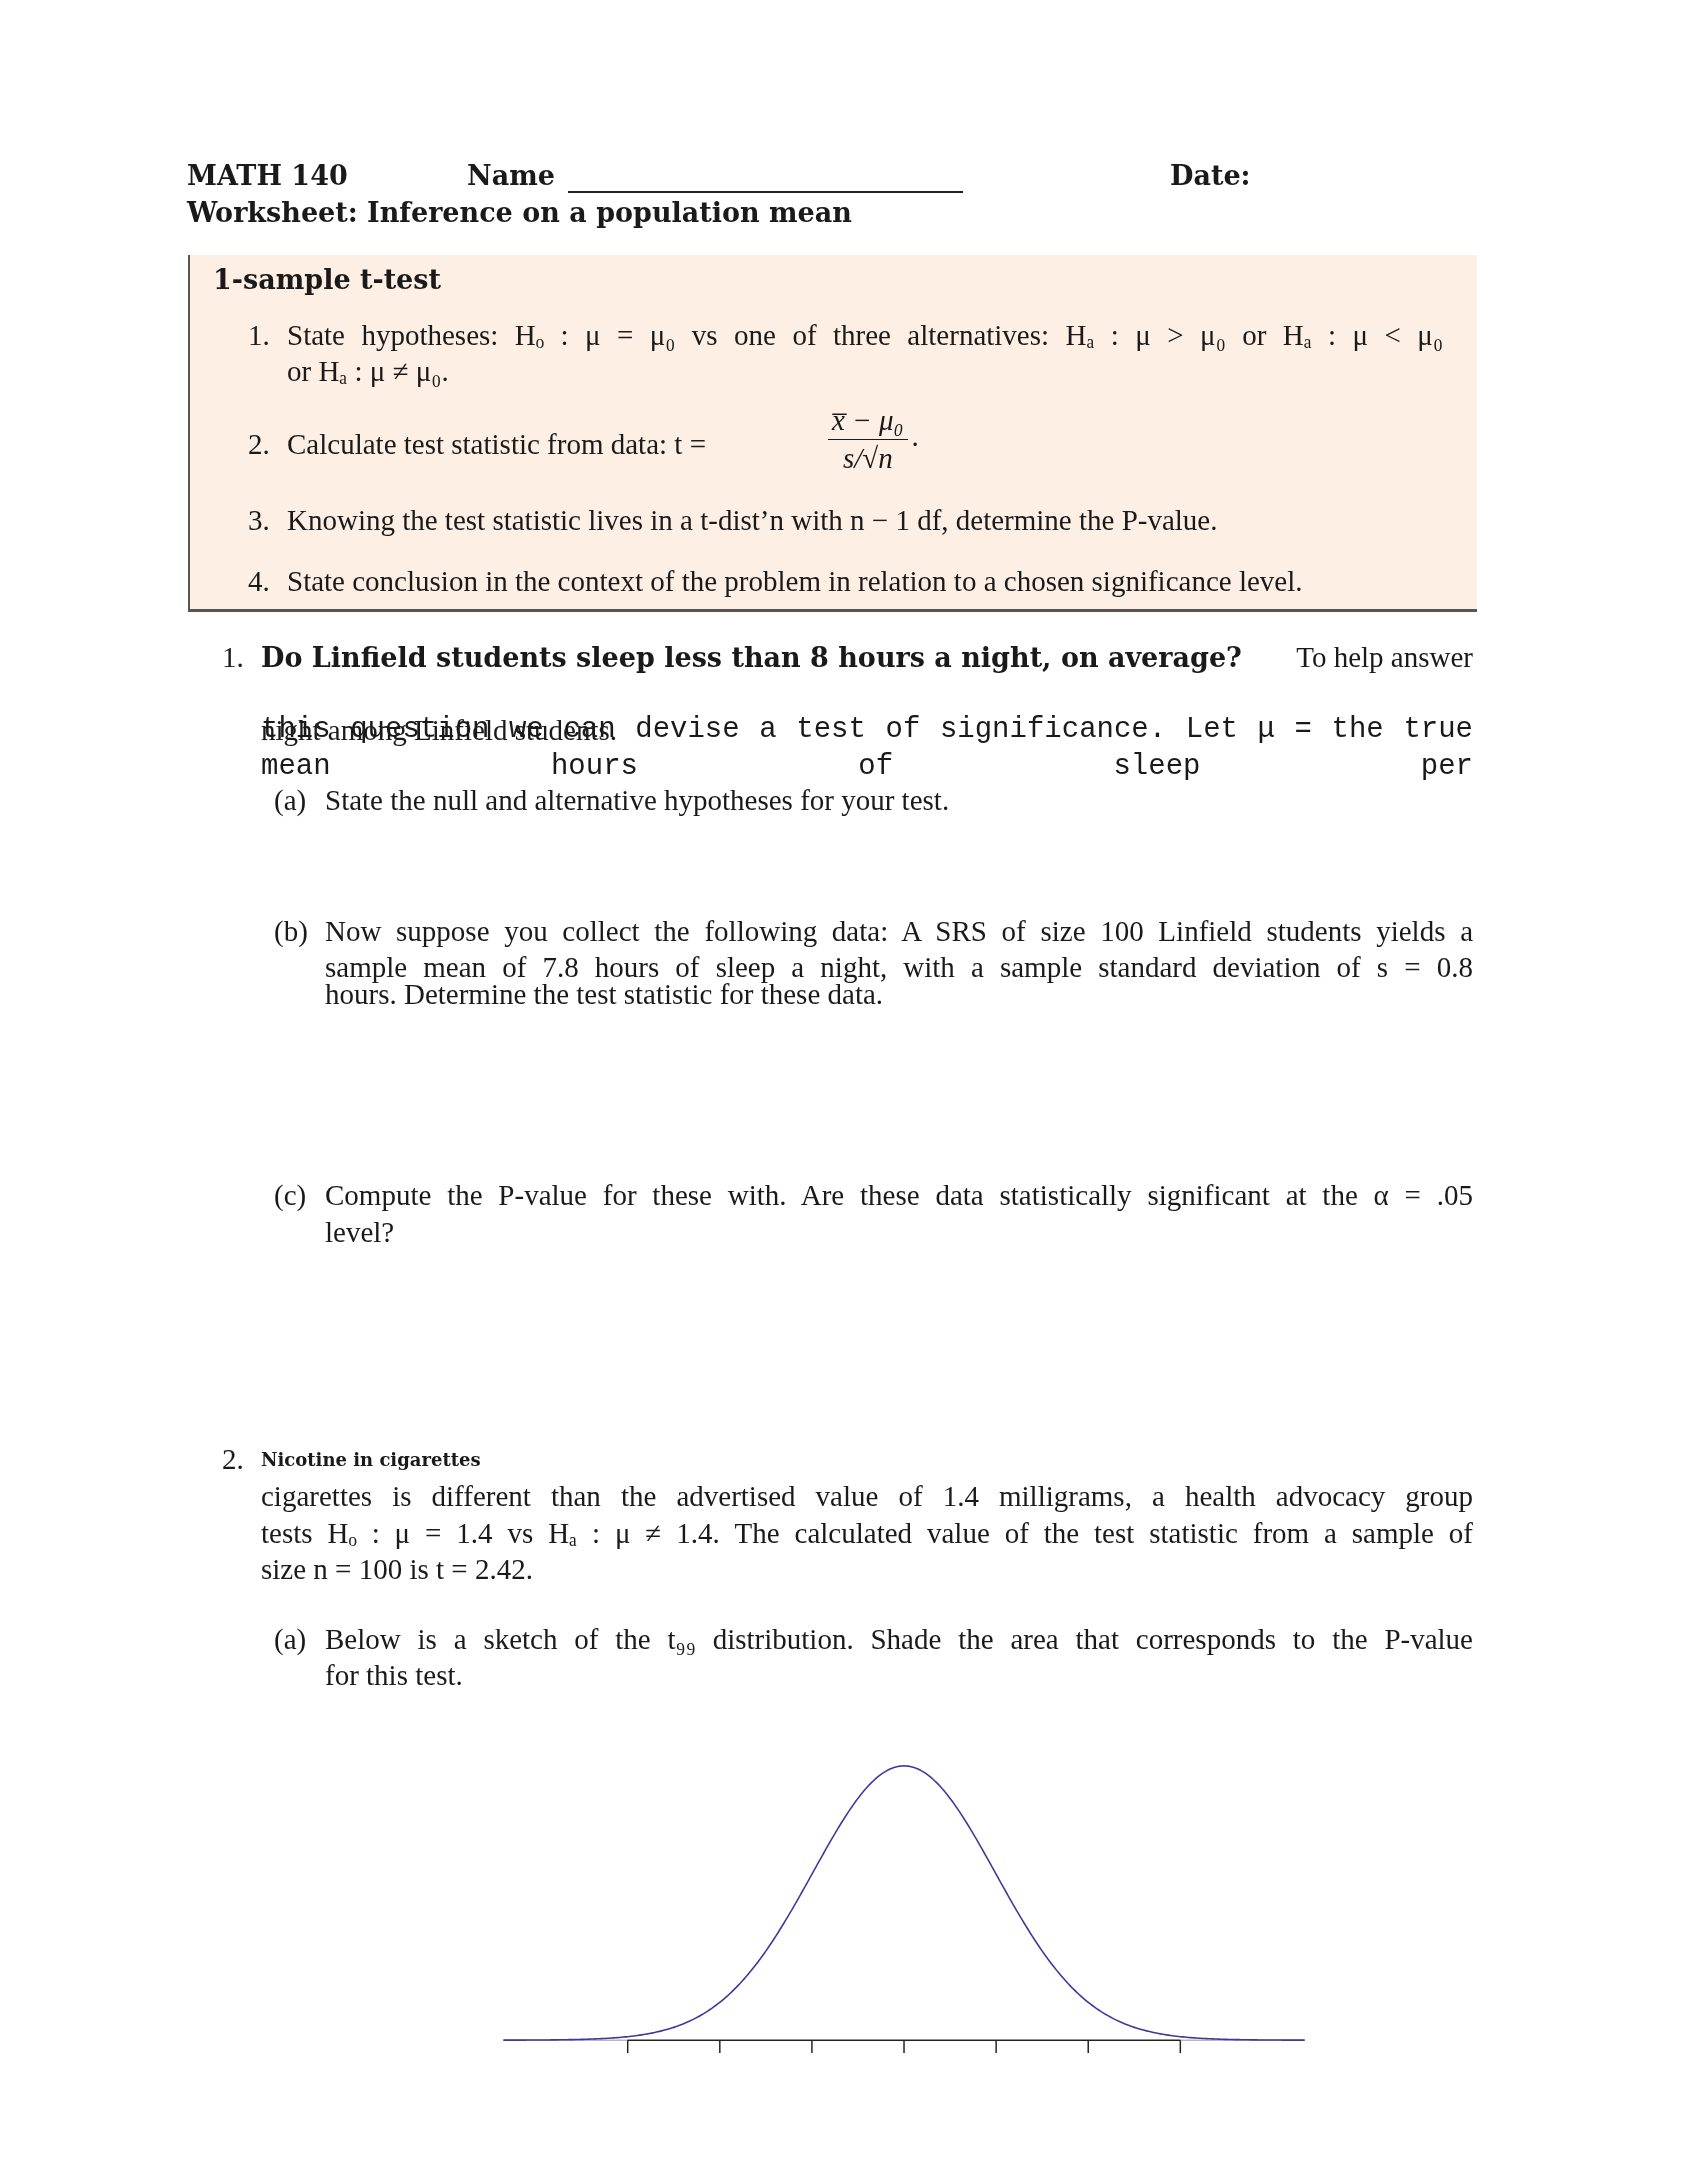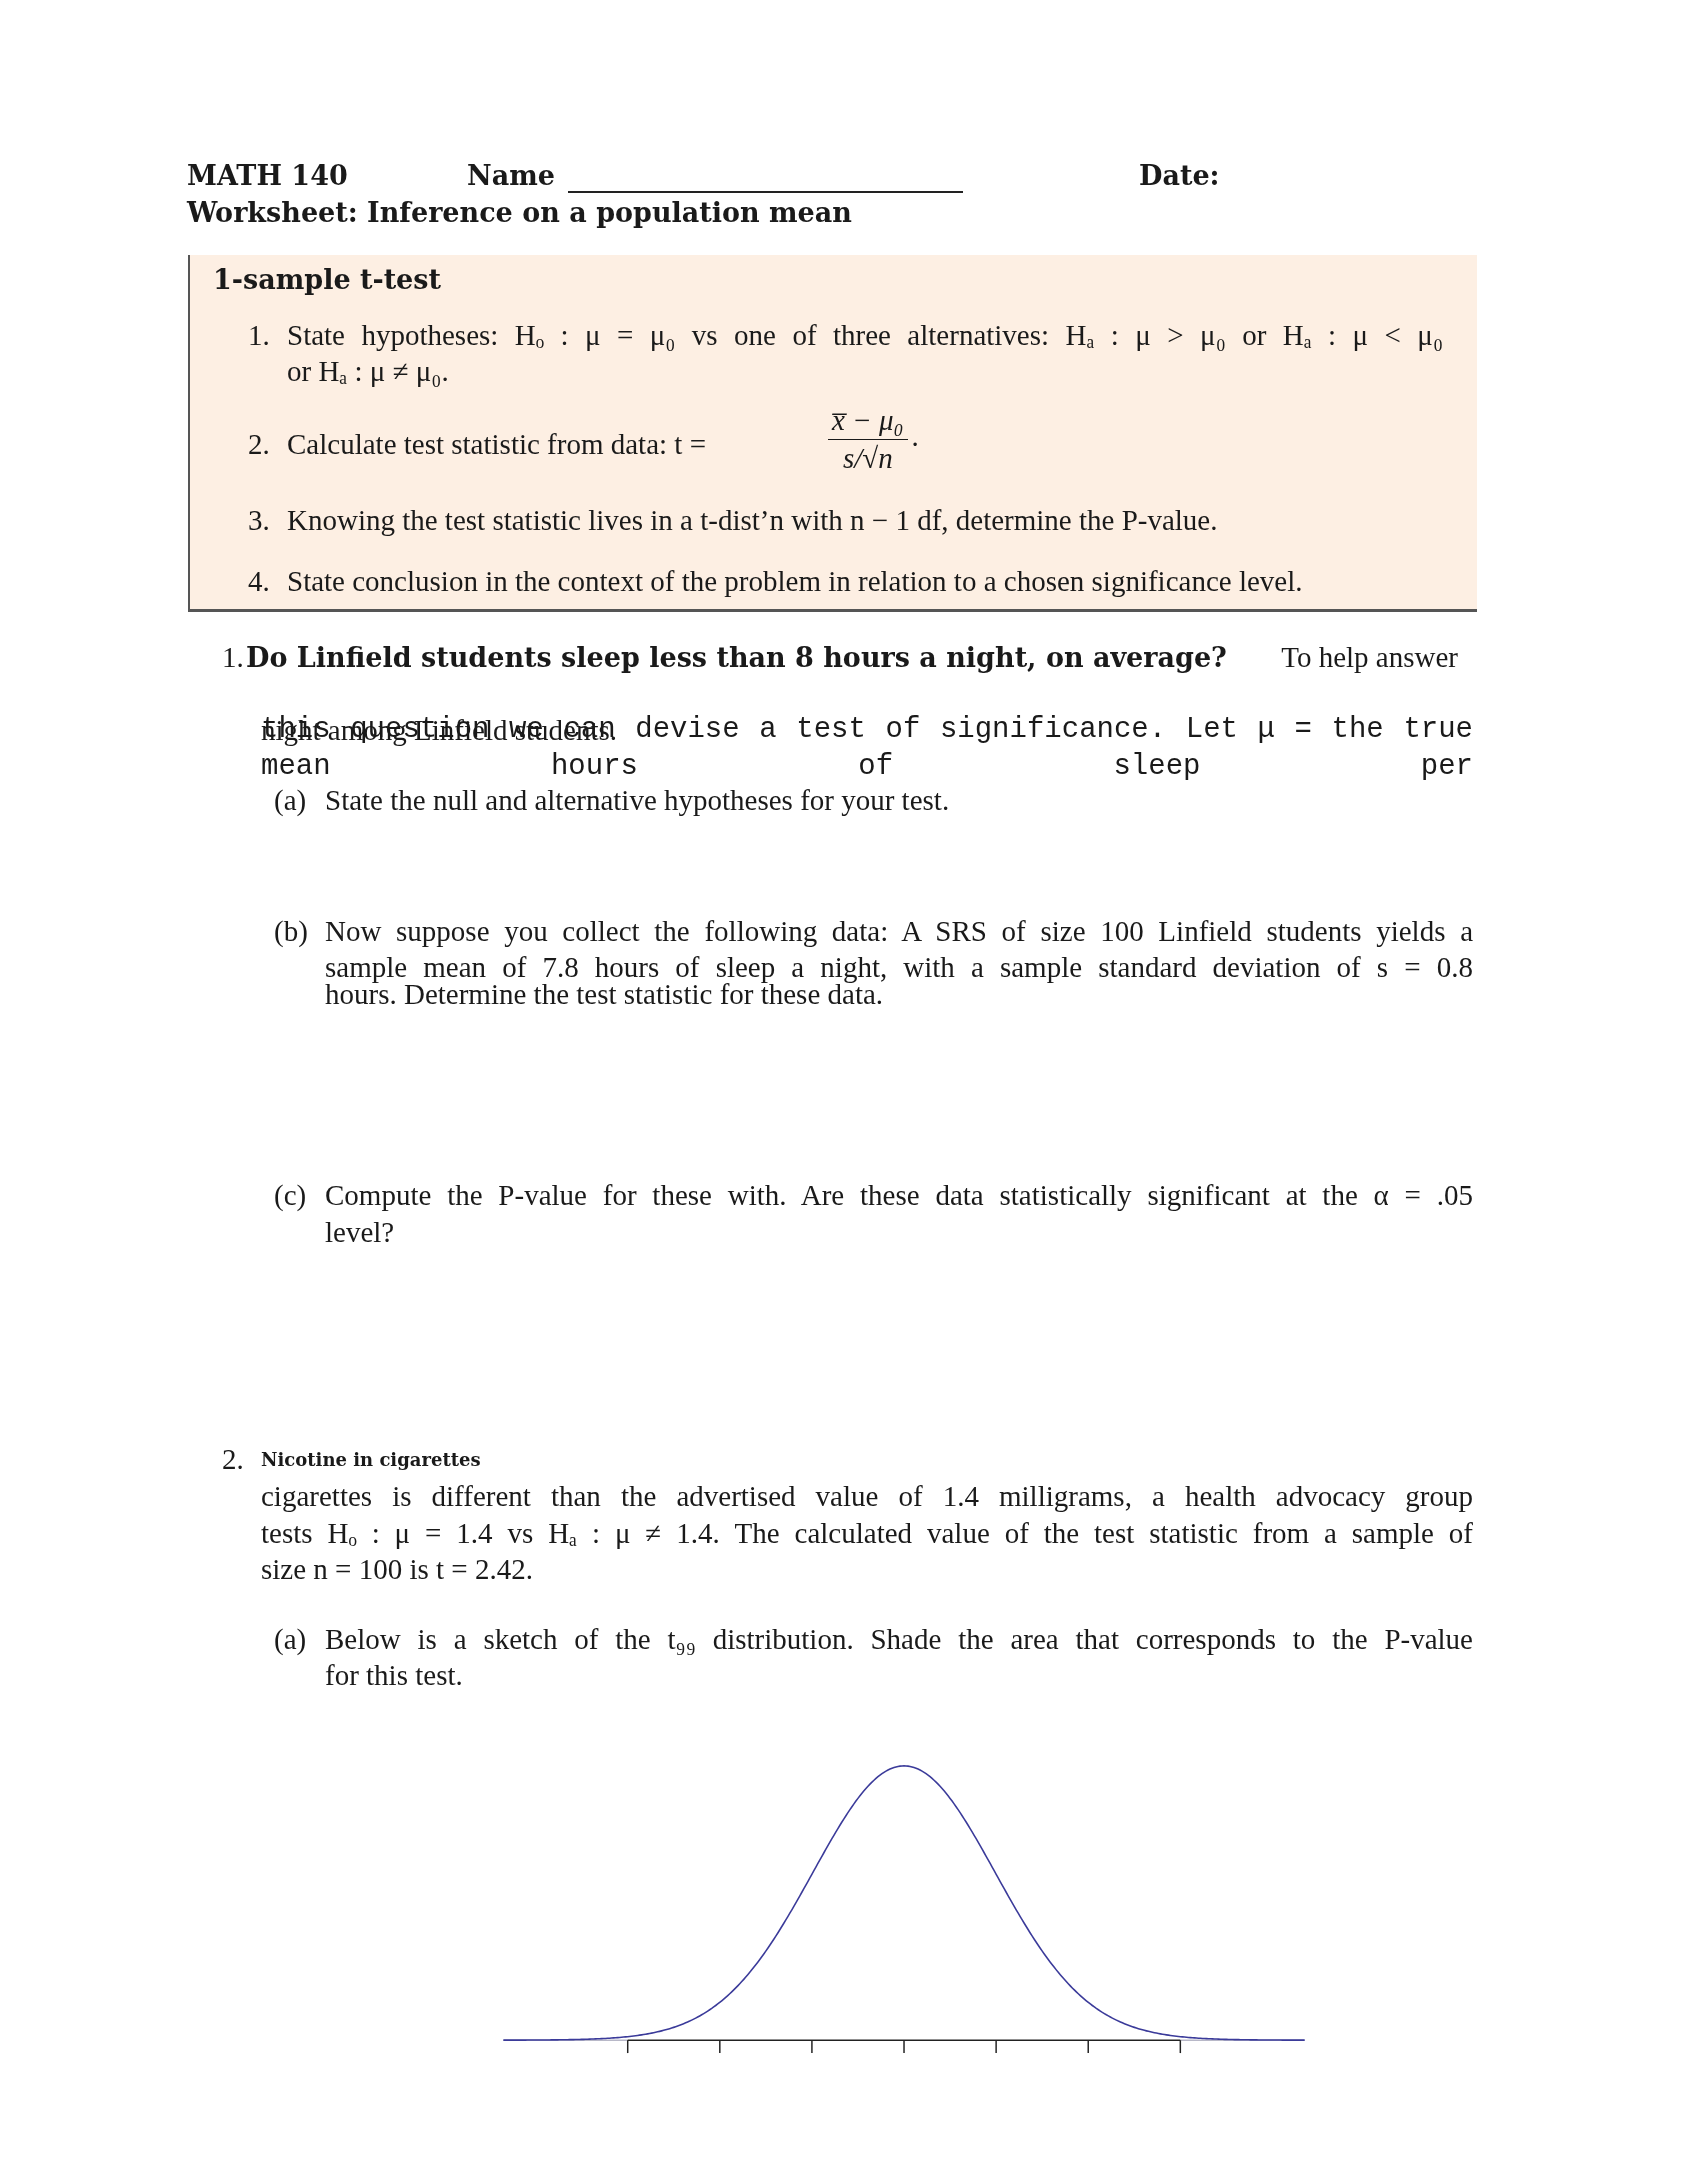--- a/index.html
+++ b/index.html
@@ -4,21 +4,21 @@
 <style>
   html, body { margin:0; padding:0; background:#ffffff; }
   body { width:1683px; height:2178px; position:relative; overflow:hidden;
          font-family:"DejaVu Serif", "Liberation Serif", serif; color:#1a1a1a; }
   .abs { position:absolute; white-space:nowrap; }
   .bold { font-family:"DejaVu Serif", "Liberation Serif", serif; font-weight:bold; font-size:27px; }
   .m { font-style:italic; }
   #header-course { left:187px; top:160px; }
   #header-name-label { left:467px; top:160px;text-align:right; }
   #name-line { left:568px; top:191px; width:395px; height:2px; background:#222; }
-  #header-date { left:1139px; top:160px; }
+  #header-date { left:1170px; top:160px; }
   #header-subtitle { left:187px; top:197px; }
   #box { position:absolute; left:188px; top:255px; width:1287px; height:354px;
          background:#fdefe3; border-left:2px solid #555; border-bottom:3px solid #555; }
   .boxtitle { left:213px; top:264px; }
   .jt { text-align:justify; text-align-last:justify; }
   .para { position:absolute; font-family:"Liberation Serif","DejaVu Serif",serif; font-size:29px; line-height:37px; }
   .frac { display:inline-block; vertical-align:middle; text-align:center; margin:0 4px; }
   .frac .top { display:block; border-bottom:1.5px solid #1a1a1a; padding:0 4px 2px; line-height:34px; }
   .frac .bot { display:block; line-height:36px; }
 </style>
@@ -47,21 +47,21 @@
   </div><span>.</span>
 </div>
 
 <div class="para" style="left:248px; top:502px;">3.</div>
 <div class="para" style="left:287px; top:502px;">Knowing the test statistic lives in a t-dist’n with n − 1 df, determine the P-value.</div>
 
 <div class="para" style="left:248px; top:563px;">4.</div>
 <div class="para" style="left:287px; top:563px;">State conclusion in the context of the problem in relation to a chosen significance level.</div>
 
 <div class="para" style="left:222px; top:639px;">1.</div>
-<div class="para" style="left:246px; top:639px; width:1212px; display:flex; justify-content:space-between;">
+<div class="para" style="left:261px; top:639px; width:1212px; display:flex; justify-content:space-between;">
   <span class="bold" style="font-size:27px;">Do Linfield students sleep less than 8 hours a night, on average?</span>
   <span>To help answer</span>
 </div>
 <div class="para jt" style="left:261px; top:711px; width:1212px;font-family:Liberation Mono, monospace;">this question we can devise a test of significance. Let μ = the true mean hours of sleep per</div>
 <div class="para" style="left:261px; top:712px;">night among Linfield students.</div>
 
 <div class="para" style="left:274px; top:782px;">(a)</div>
 <div class="para" style="left:325px; top:782px;">State the null and alternative hypotheses for your test.</div>
 <div class="abs" style="left:325px; top:822px; width:1148px; height:89px;"></div>
 

